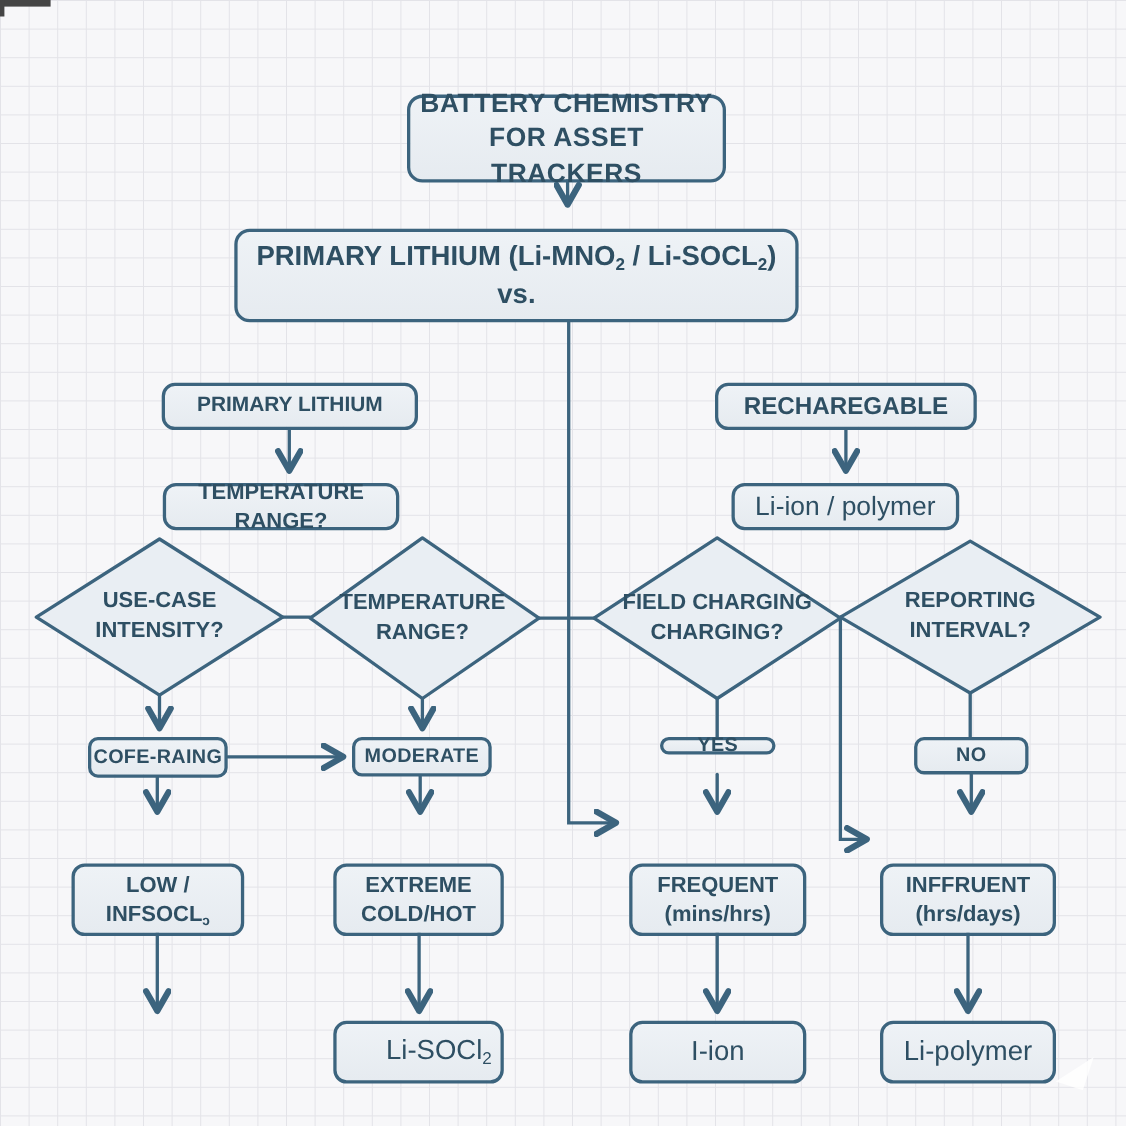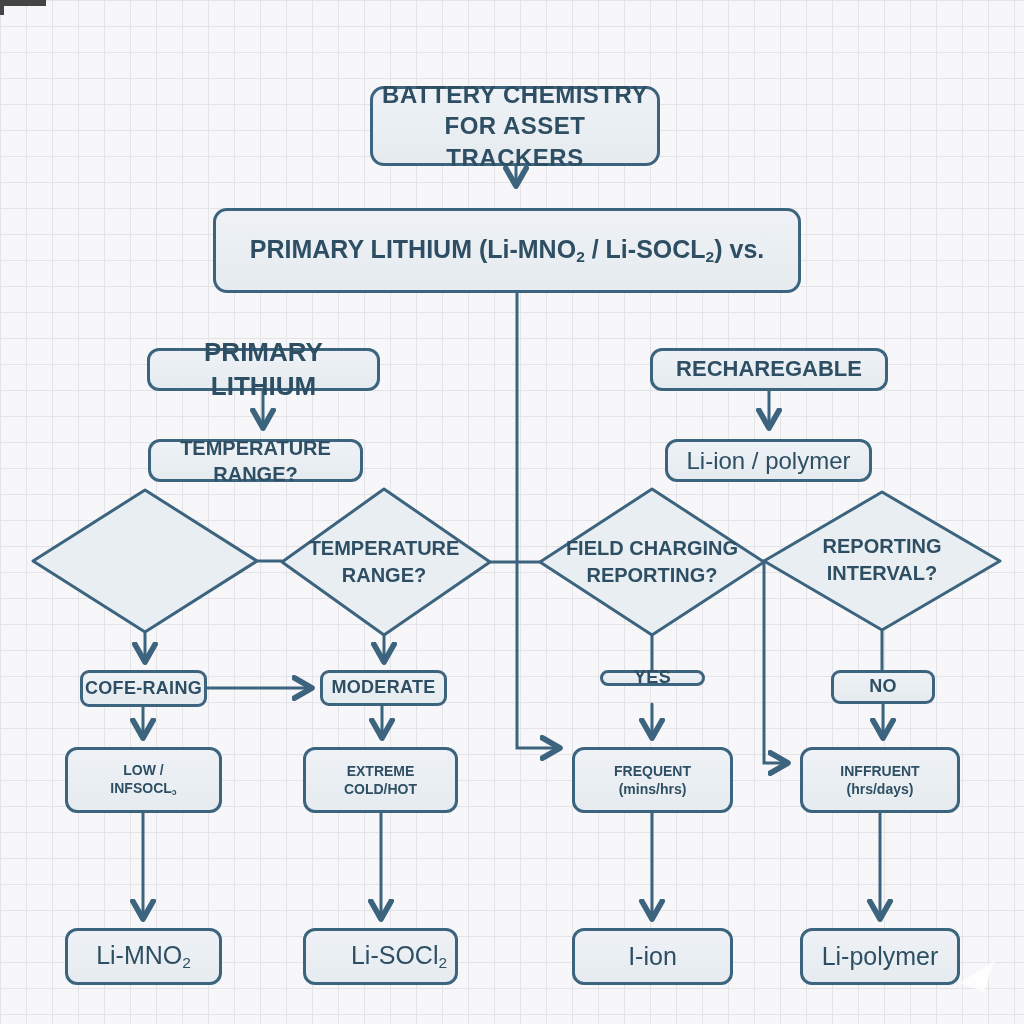--- a/index.html
+++ b/index.html
@@ -28,30 +28,30 @@
     background:linear-gradient(180deg,#eef2f6,#e6ebf0);
     display:flex;flex-direction:column;
     align-items:center;justify-content:center;
     text-align:center;
     color:#2e4f63;
     font-weight:700;
     line-height:1.3;
   }
   .small{border-radius:9px;font-size:18px;letter-spacing:.3px;}
   .title-box{left:370px;top:38px;width:290px;height:80px;font-size:24px;letter-spacing:.5px;border-radius:14px;margin-top:48px;}
-  .main-box{left:213px;top:208px;width:588px;height:85px;font-size:25px;border-radius:14px;}
-  .hdr-primary{left:147px;top:348px;width:233px;height:43px;font-size:26px;}
+  .main-box{left:213px;top:208px;width:513px;height:85px;font-size:25px;border-radius:14px;}
+  .hdr-primary{left:147px;top:348px;width:233px;height:43px;font-size:19px;}
   .hdr-rechg{left:650px;top:348px;width:238px;height:43px;font-size:22px;}
   .temp-box{left:148px;top:439px;width:215px;height:43px;font-size:20px;}
   .liion-box{left:665px;top:439px;width:207px;height:43px;font-size:24px;font-weight:500;}
   .cofe{left:80px;top:670px;width:127px;height:37px;}
   .mod{left:320px;top:670px;width:127px;height:36px;}
   .yes{left:600px;top:670px;width:105px;height:16px;}
   .no{left:831px;top:670px;width:104px;height:34px;}
-  .mid{font-size:14px;}
+  .mid{font-size:20px;margin-top:38px;}
   .low{left:65px;top:747px;width:157px;height:66px;}
   .ext{left:303px;top:747px;width:155px;height:66px;}
   .freq{left:572px;top:747px;width:161px;height:66px;}
   .inff{left:800px;top:747px;width:160px;height:66px;}
   .bot{font-size:25px;font-weight:500;}
   .limno{left:65px;top:928px;width:157px;height:57px;}
   .lisocl{left:303px;top:928px;width:155px;height:57px;padding-left:37px;}
   .iion{left:572px;top:928px;width:161px;height:57px;}
   .lipoly{left:800px;top:928px;width:160px;height:57px;}
   .dlabel{
@@ -135,27 +135,31 @@
   </div>
 
   <div class="node temp-box">
     <span>TEMPERATURE RANGE?</span>
   </div>
 
   <div class="node liion-box">
     <span>Li-ion / polymer</span>
   </div>
 
+  <div class="dlabel" style="left:145px;top:560px;">
+    <div>USE-CASE</div>
+    <div>INTENSITY?</div>
+  </div>
   <div class="dlabel" style="left:384px;top:562px;">
     <div>TEMPERATURE</div>
     <div>RANGE?</div>
   </div>
   <div class="dlabel" style="left:652px;top:562px;">
     <div>FIELD CHARGING</div>
-    <div>REPORTING?</div>
+    <div>CHARGING?</div>
   </div>
   <div class="dlabel" style="left:882px;top:560px;">
     <div>REPORTING</div>
     <div>INTERVAL?</div>
   </div>
 
   <div class="node small cofe">
     <span>COFE-RAING</span>
   </div>
   <div class="node small mod">
@@ -178,23 +182,20 @@
   </div>
   <div class="node mid ext">
     <span>EXTREME</span>
     <span>COLD/HOT</span>
   </div>
   <div class="node mid inff">
     <span>INFFRUENT</span>
     <span>(hrs/days)</span>
   </div>
 
-  <div class="node bot limno">
-    <span><span>Li-MNO</span><span class="sub">2</span></span>
-  </div>
   <div class="node bot lisocl">
     <span><span>Li-SOCl</span><span class="sub">2</span></span>
   </div>
   <div class="node bot lipoly">
     <span>Li-polymer</span>
   </div>
   <div class="node bot iion">
     <span>I-ion</span>
   </div>
 

